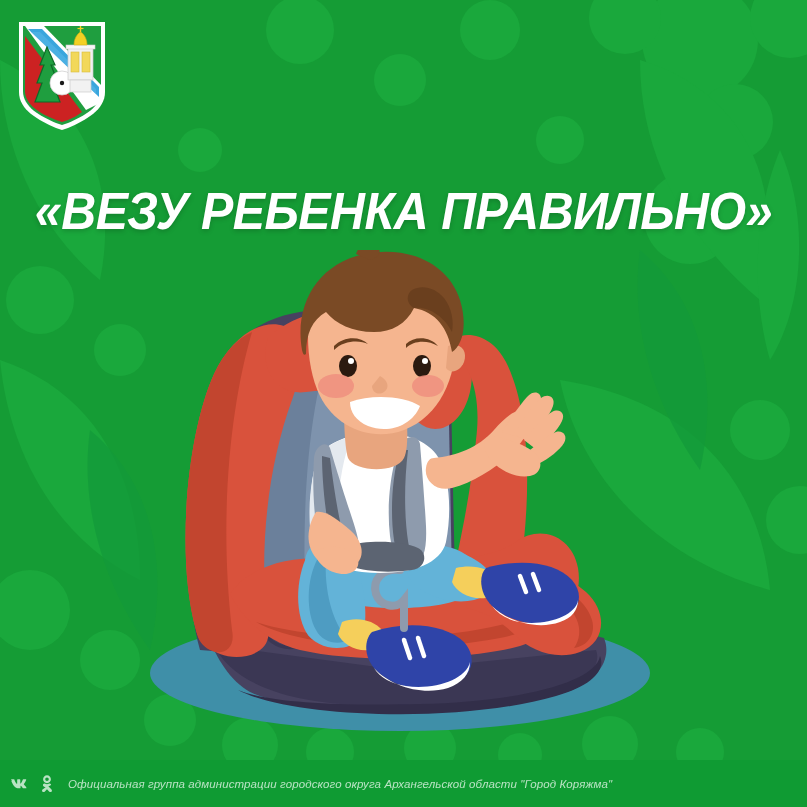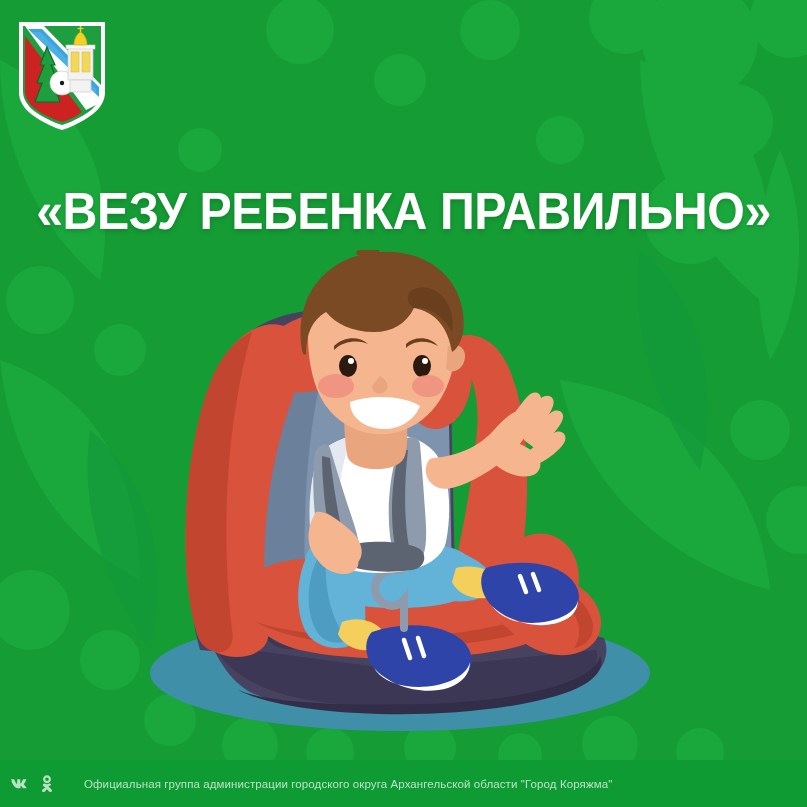--- a/index.html
+++ b/index.html
@@ -9,20 +9,21 @@
     overflow:hidden;
     background:#159c35;
   }
 
   #poster {
     position:relative;
     width:807px;
     height:807px;
     background:#7f1d1d;
     overflow:hidden;
+    font-style:italic;
   }
 
   
   #bg-pattern {
     position:absolute;
     inset:0;
     z-index:0;
     pointer-events:none;
   }
 
@@ -72,21 +73,21 @@
     padding-left:10px;
     gap:7px;
   }
   #footer .sicon { width:20px; height:20px; display:block; flex:0 0 auto; }
   #footer-text {
     color:#b9e3c4;
     font-size:11.5px;
     font-family:"Liberation Sans", sans-serif;
     letter-spacing:0.1px;
     white-space:nowrap;
-    margin-left:20px;
+    margin-left:4px;
   }
 </style>
 </head>
 <body>
 
 <div id="poster">
 
   <svg id="bg-pattern" viewBox="0 0 807 807" preserveAspectRatio="none">
     <rect x="0" y="0" width="807" height="807" fill="#159c35"></rect>
     <g fill="#1aa83c">

